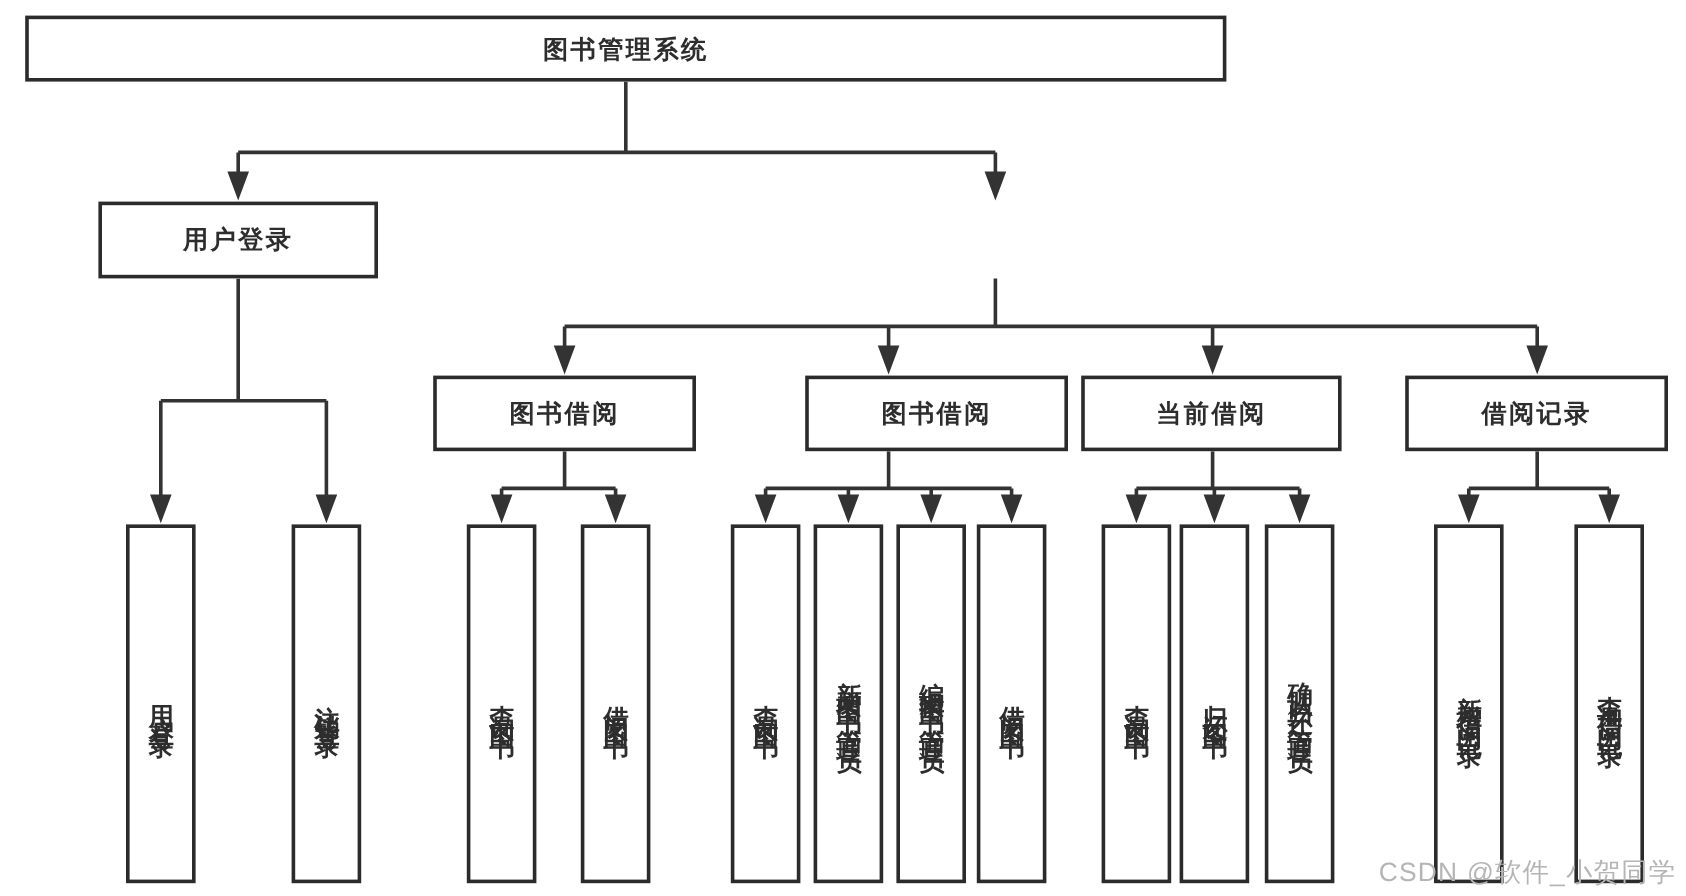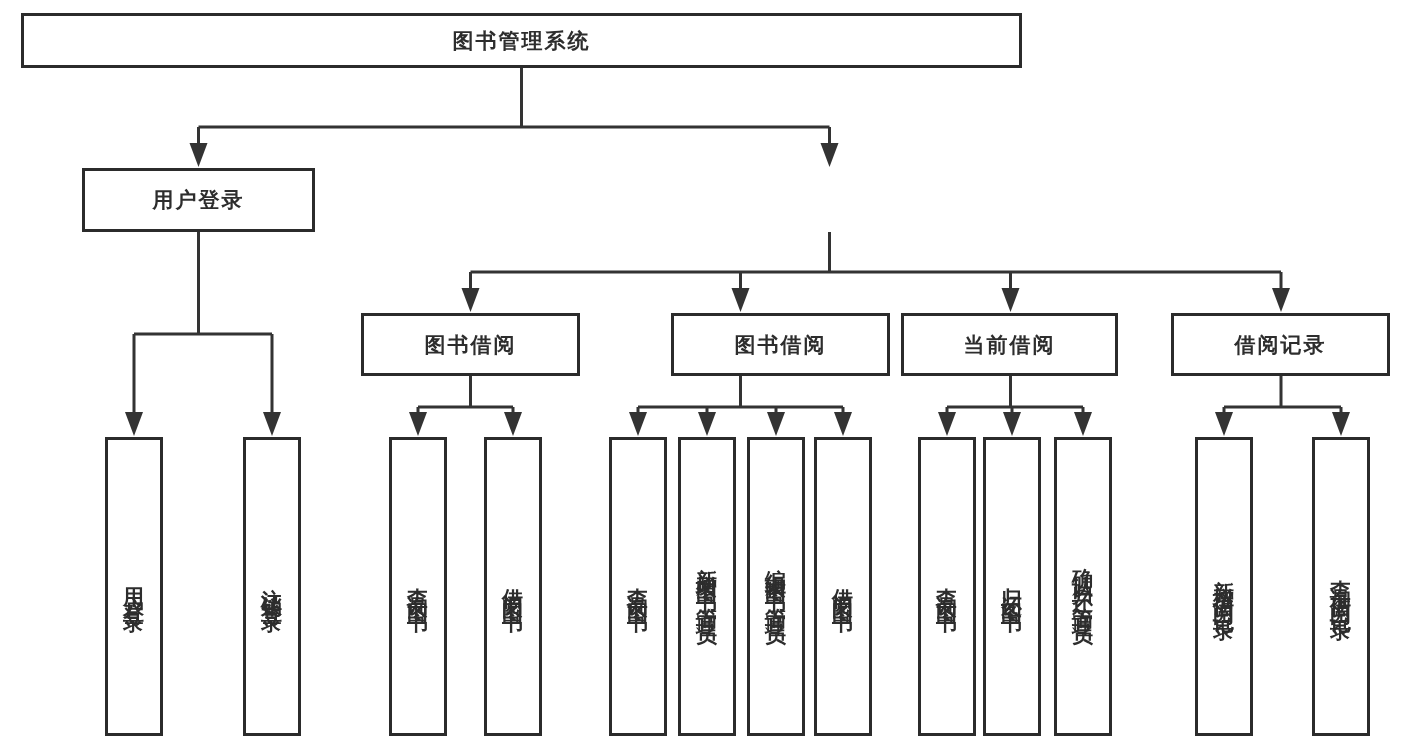--- a/index.html
+++ b/index.html
@@ -188,13 +188,14 @@
     <span class="vtext">确认归还（管理员）</span>
   </div>
 
   <div class="box v leaf" id="n-l11">
     <span class="vtext">新增借阅记录</span>
   </div>
   <div class="box v leaf" id="n-l12">
     <span class="vtext">查询借阅记录</span>
   </div>
 
+  <div class="watermark">CSDN @软件_小贺同学</div>
 </div>
 
 </body></html>

